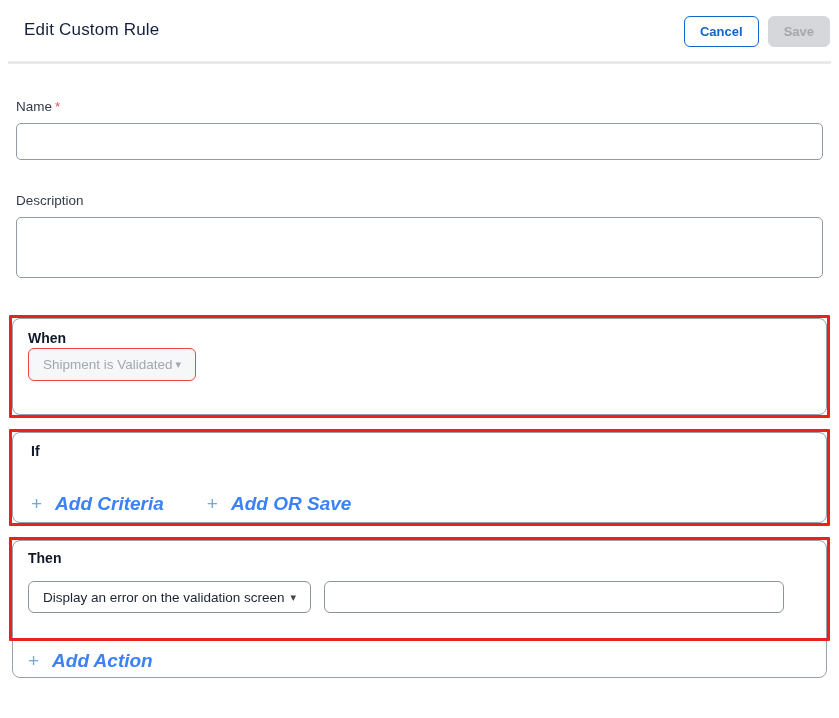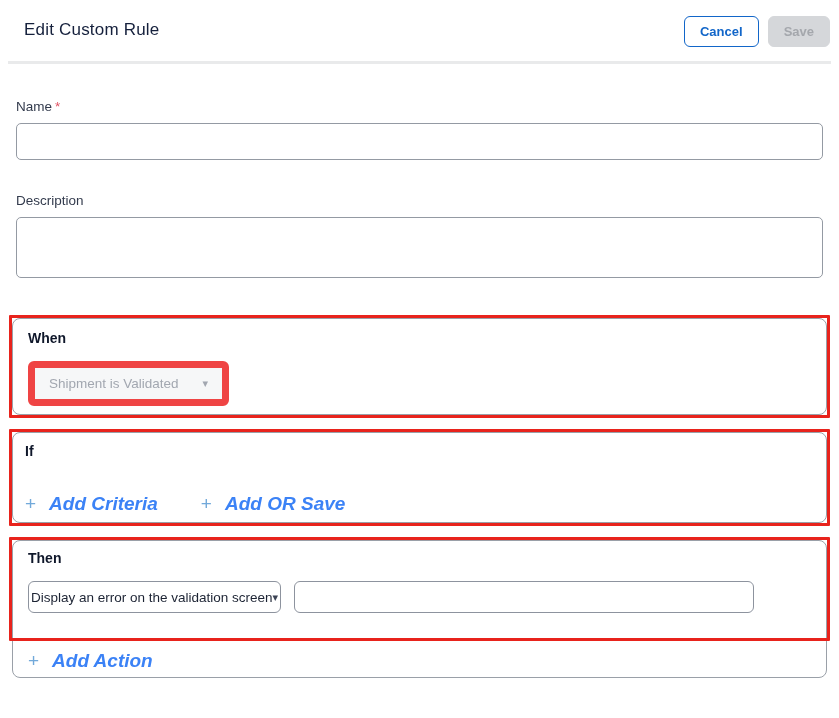--- a/index.html
+++ b/index.html
@@ -52,46 +52,46 @@
     position: absolute; left: -4px; right: -4px; top: -4px; bottom: -4px;
     border: 3px solid #e8231c; border-radius: 1px;
     pointer-events: none; z-index: 2;
   }
   .annotation-partial { bottom: auto; height: 104px; }
   .section-label { font-size: 14px; font-weight: 700; color: #0f172a; }
 
   
   .card-when { padding: 11px 18px 24px 15px; height: 97px; }
   .chip-select {
-    display: inline-flex; align-items: center; gap: 24px;
-    margin-top: 15px; padding: 8px 14px;
-    background: #f6f7f8; border: 7px solid #ef4444; border-radius: 6px;
+    display: inline-flex; align-items: center; gap: 3px;
+    margin-top: 2px; padding: 8px 14px;
+    background: #f6f7f8; border: 1px solid #ef4444; border-radius: 6px;
     color: #a2a7b0; font-size: 13.5px; cursor: default; white-space: nowrap;
   }
   .caret { font-size: 11px; line-height: 1; }
   .caret-gray { color: #a2a7b0; }
   .caret-dark { color: #3c4354; }
 
   
-  .card-if { padding: 10px 18px 16px 12px; height: 91px; }
+  .card-if { padding: 10px 18px 16px 18px; height: 91px; }
   .link-row { display: flex; gap: 43px; margin-top: 34px; }
   .add-link {
     display: inline-flex; align-items: center; gap: 13px;
     background: none; border: none; cursor: pointer; padding: 0;
     font-family: "Liberation Sans", sans-serif;
   }
   .plus-icon { color: #72a9da; font-size: 19px; font-weight: 400; line-height: 14px; }
   .add-link-label { color: #3b82f6; font-size: 19px; font-weight: 700; font-style: italic; }
 
   
   .card-then { padding: 9px 18px 0 15px; height: 138px; }
   .then-row { display: flex; gap: 13px; margin-top: 15px; align-items: center; }
   .select-box {
-    display: inline-flex; align-items: center; justify-content: center;
-    width: 253px; height: 32px; padding: 4px 14px;
+    display: inline-flex; align-items: center; justify-content: space-between;
+    width: 283px; height: 32px; padding: 4px 14px;
     background: #fff; border: 1px solid #8d939e; border-radius: 6px;
     color: #1c2333; font-size: 13.5px; cursor: pointer; white-space: nowrap;
   }
   .msg-input {
     width: 460px; height: 32px;
     border: 1px solid #8d939e; border-radius: 6px;
     font-family: "Liberation Sans", sans-serif; font-size: 13.5px;
     padding: 0 10px; color: #1a2138; outline: none;
   }
   .add-action-row { margin-top: 37px; }

